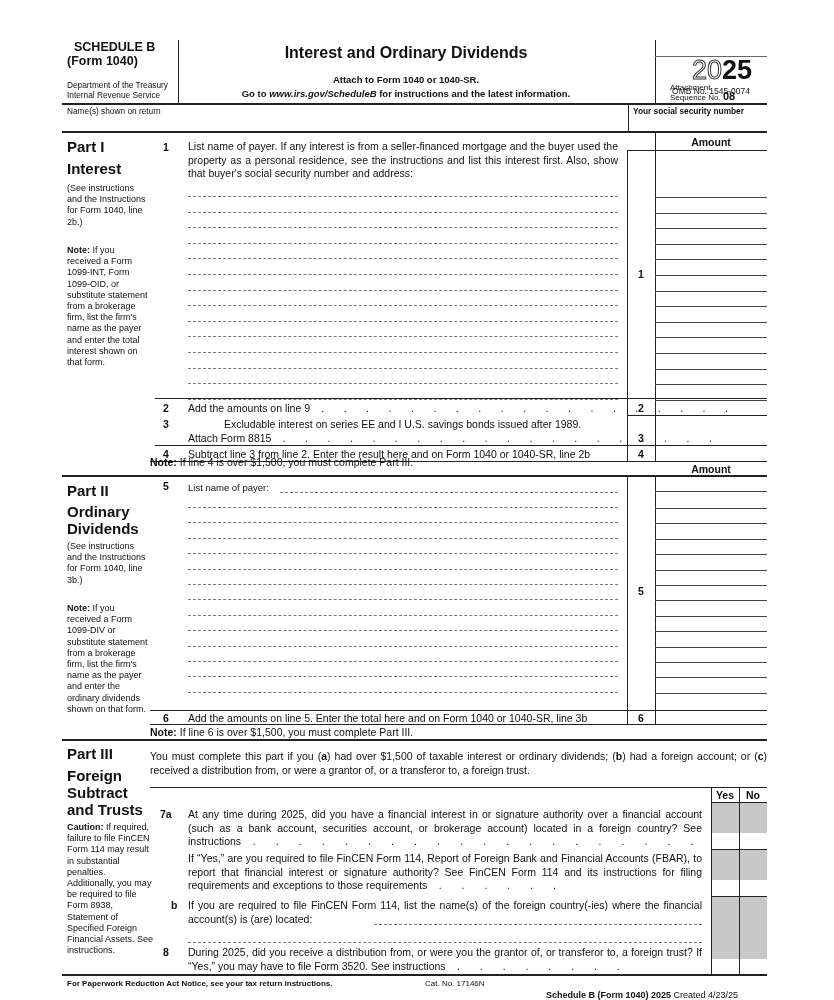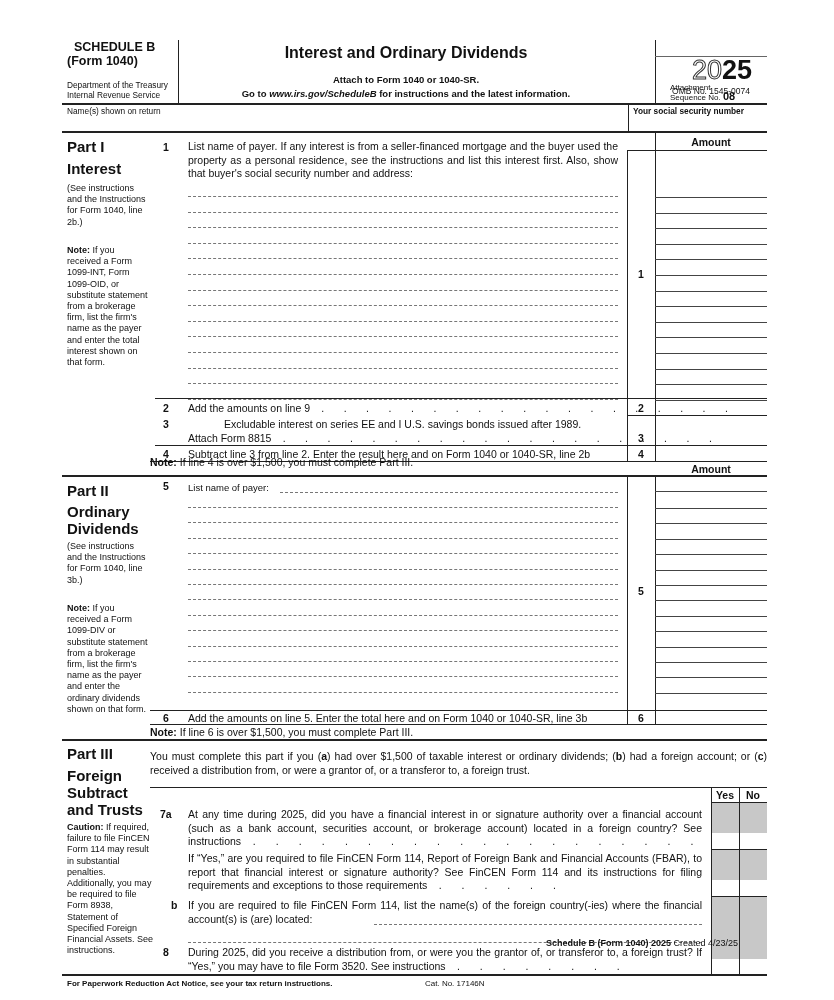--- a/index.html
+++ b/index.html
@@ -222,14 +222,14 @@
   <div class="dash" style="left:188px;width:514px;top:942px;"></div>
 
   <div class="lnum" style="left:163px;top:946px;">8</div>
   <div class="txt just" style="left:188px;top:946px;width:514px;height:28px;overflow:hidden;"><span>During 2025, did you receive a distribution from, or were you the grantor of, or transferor to, a foreign trust? If “Yes,” you may have to file Form 3520. See instructions</span><span style="letter-spacing:8.5px;"> . . . . . . . .</span></div>
 </div>
 
 <div>
   <div class="hr2" style="left:62px;width:705px;top:974px;"></div>
   <div class="abs b" style="left:67px;top:979px;font-size:8px;">For Paperwork Reduction Act Notice, see your tax return instructions.</div>
   <div class="abs" style="left:425px;top:979px;font-size:8px;">Cat. No. 17146N</div>
-  <div class="abs" style="left:546px;top:938px;font-size:9px;"><b>Schedule B (Form 1040) 2025</b><span> Created 4/23/25</span></div>
+  <div class="abs" style="left:546px;top:990px;font-size:9px;"><b>Schedule B (Form 1040) 2025</b><span> Created 4/23/25</span></div>
 </div>
 
 </body></html>

